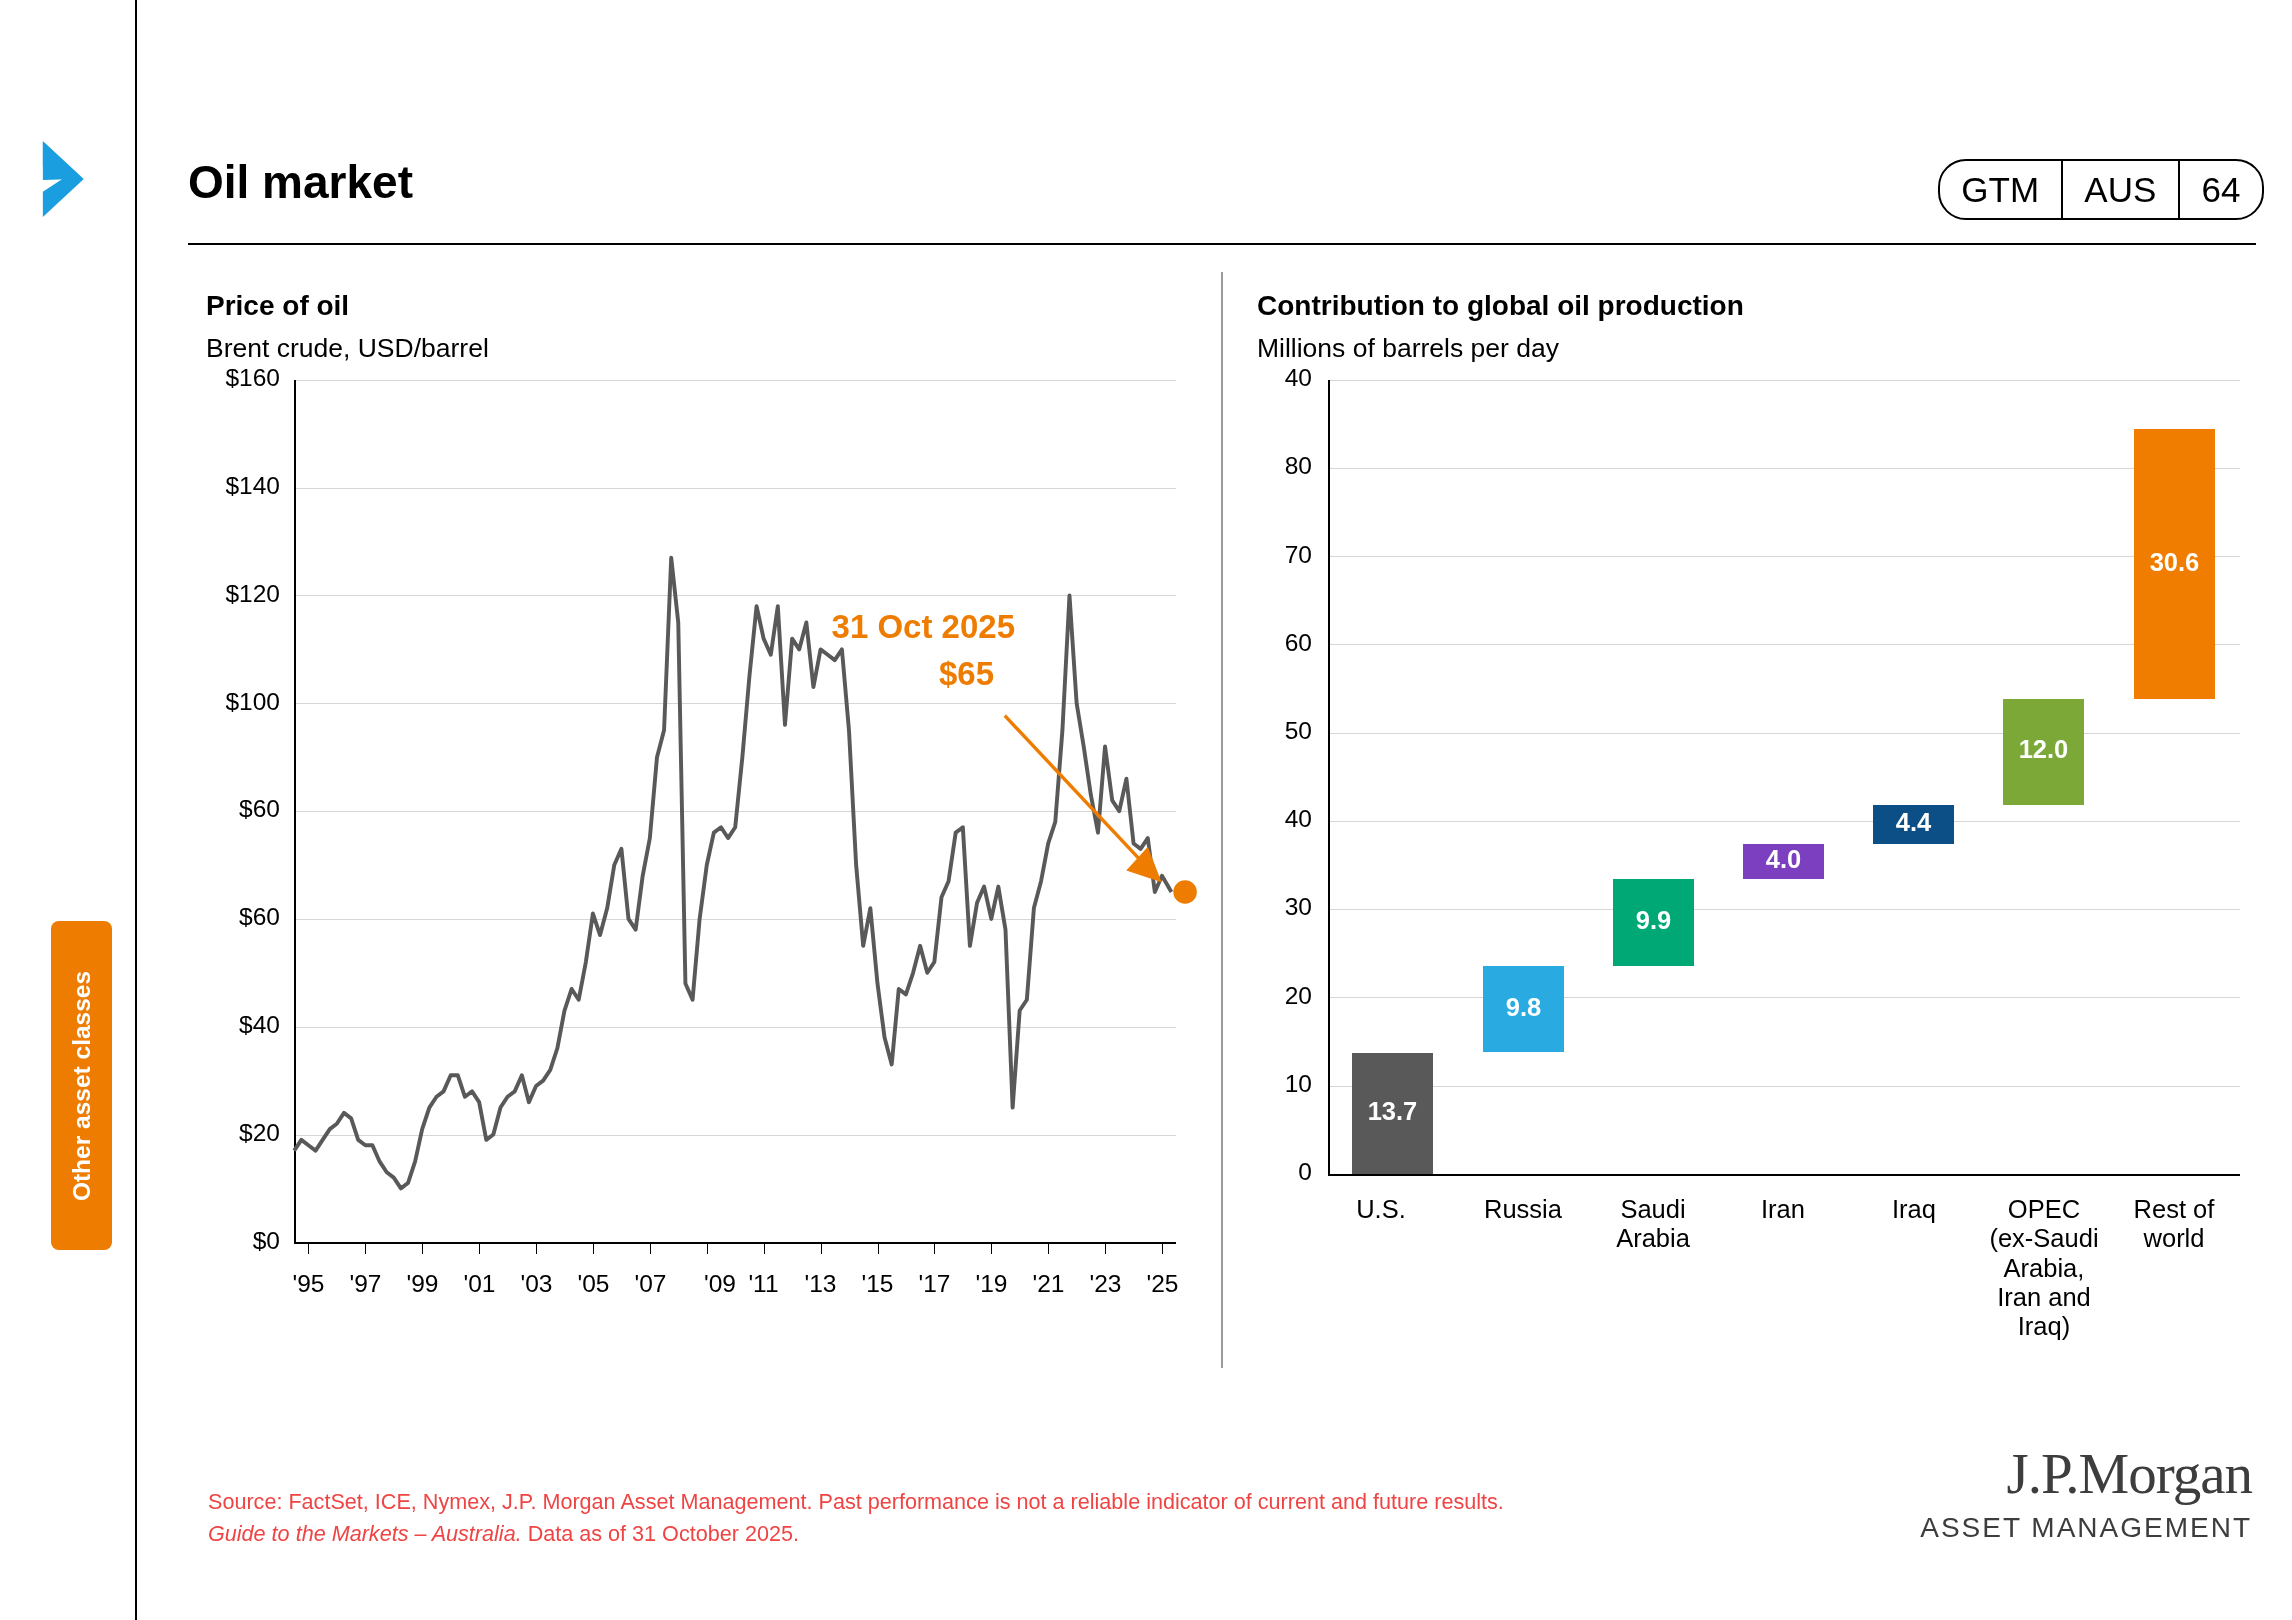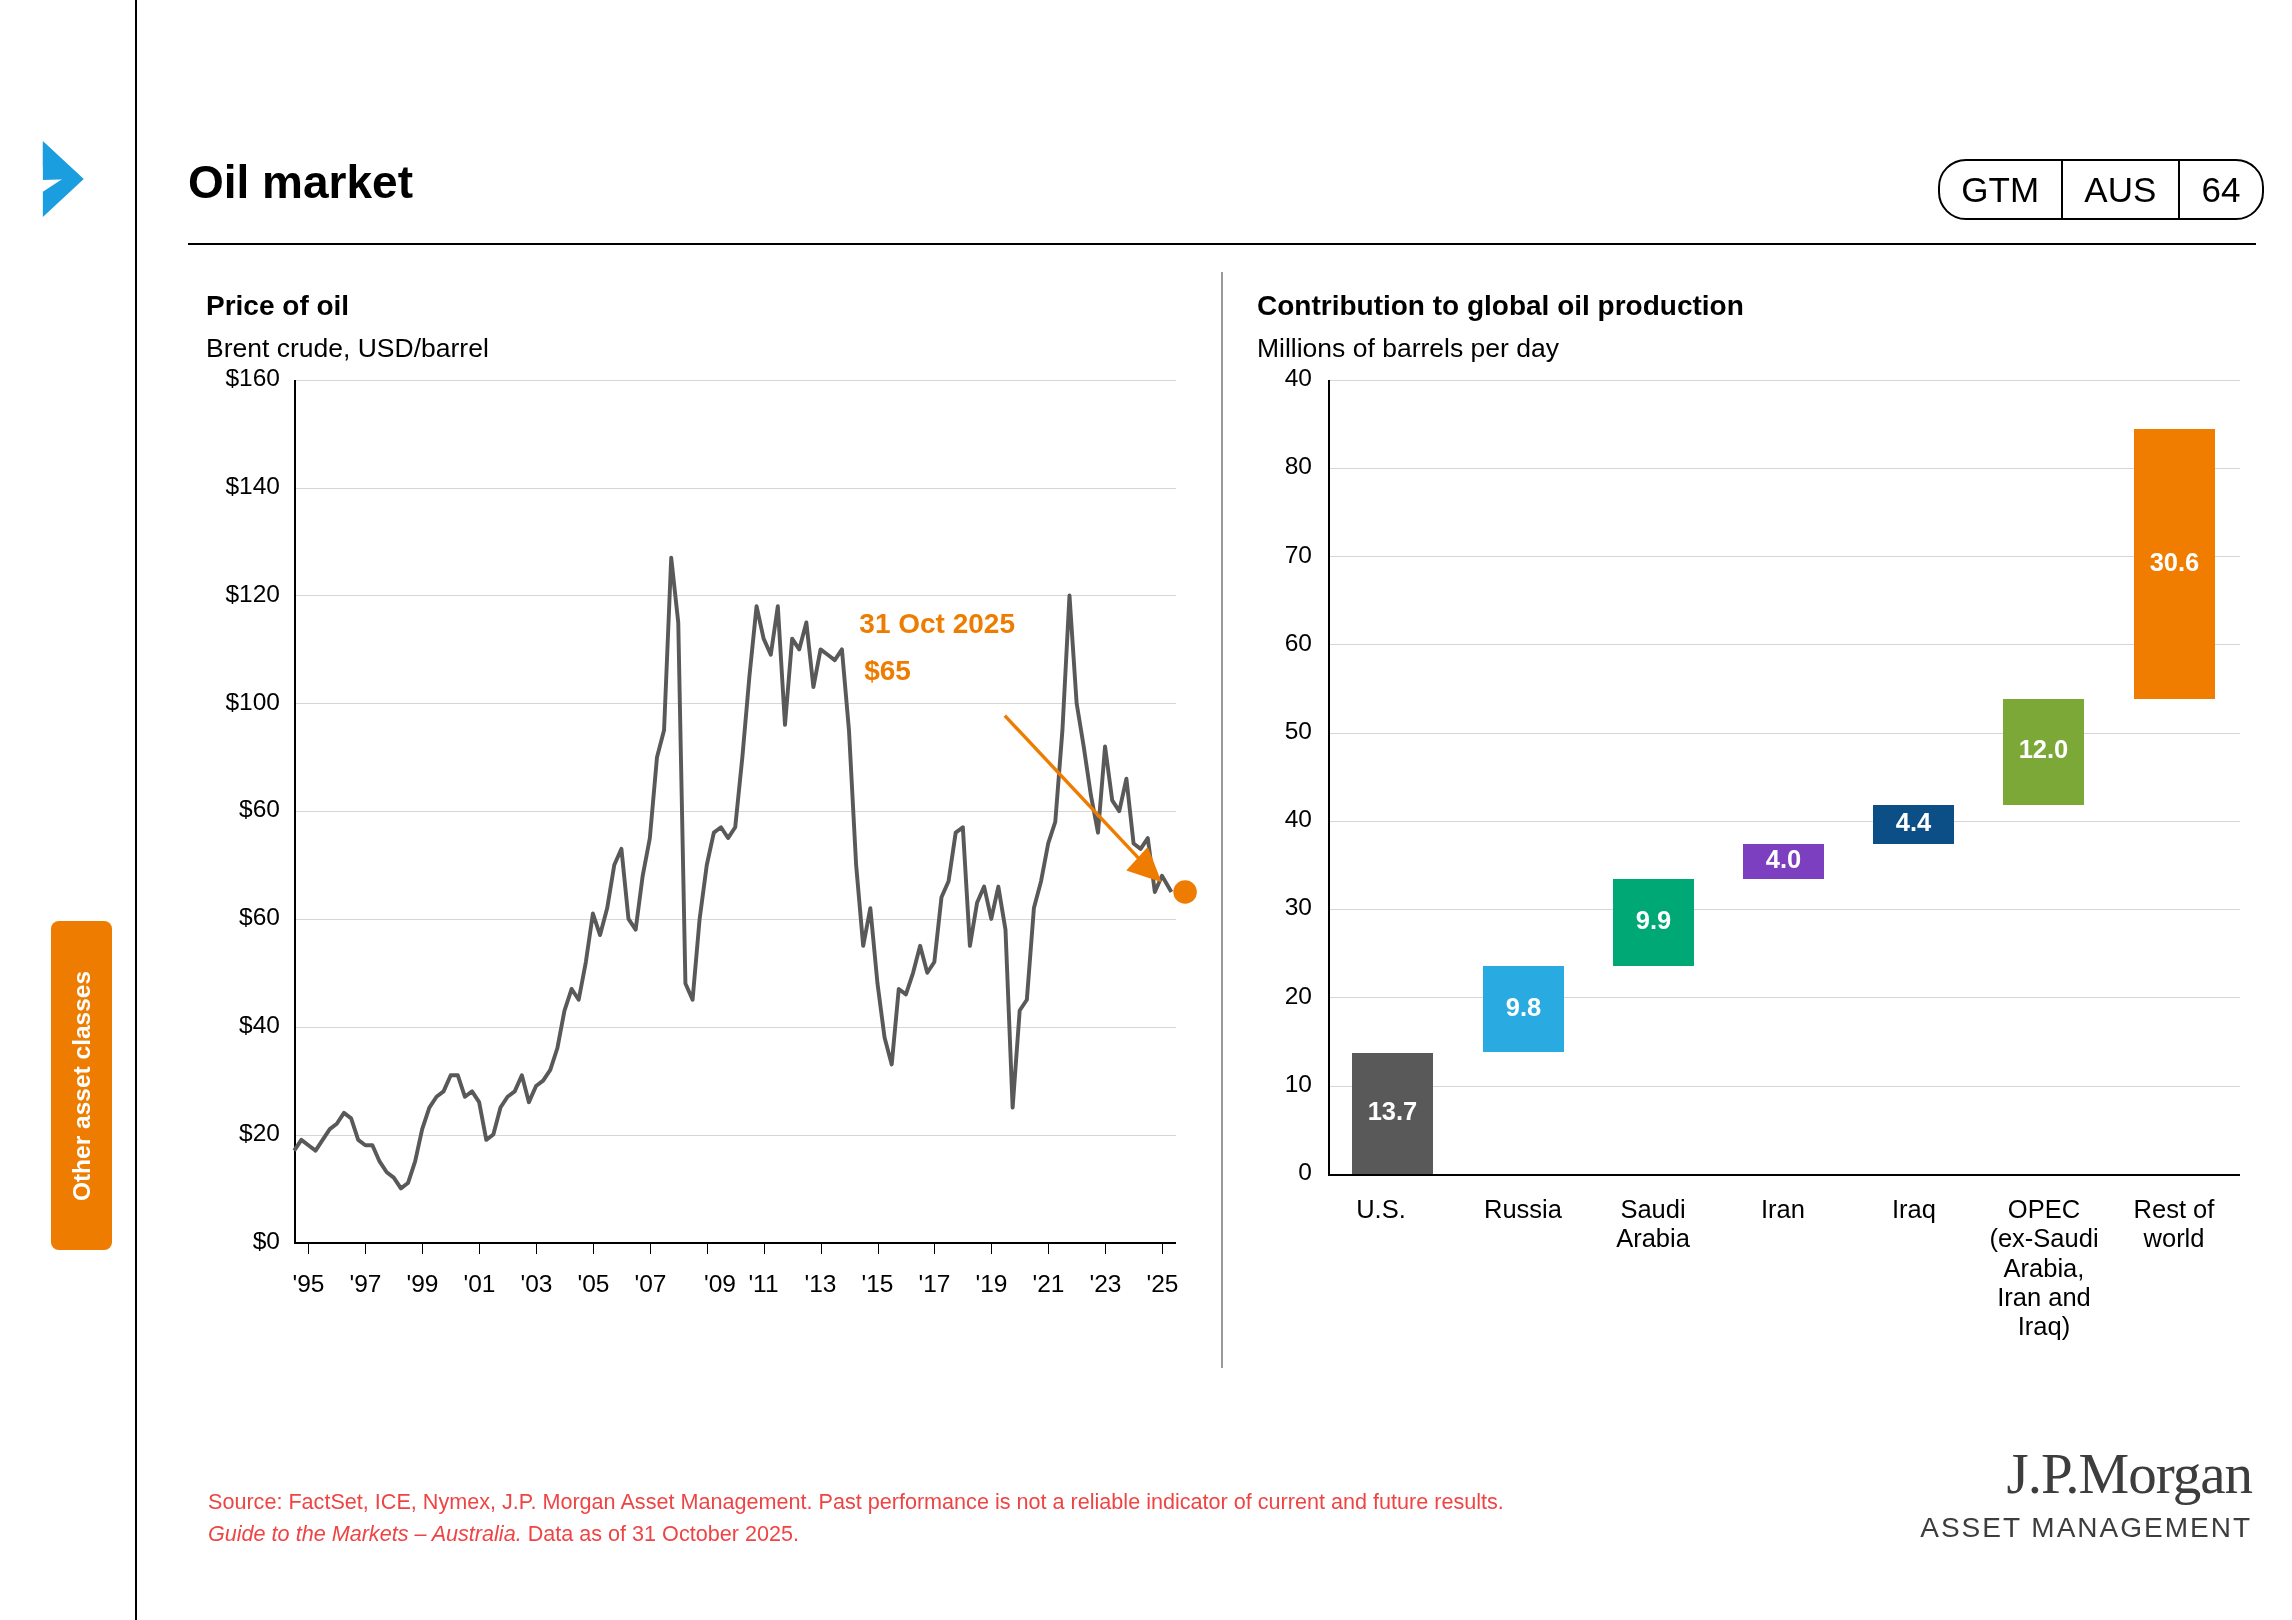--- a/index.html
+++ b/index.html
@@ -141,21 +141,21 @@
     position: absolute;
     font-size: 25.5px;
     color: #000000;
     text-align: center;
     line-height: 1.15;
   }
   .annot {
     position: absolute;
     color: #EE7C00;
     font-weight: bold;
-    font-size: 28px;
+    font-size: 33px;
     text-align: right;
   }
   
   .source {
     position: absolute;
     left: 208px; bottom: 71px;
     font-size: 21.6px;
     line-height: 1.45;
     color: #ef4444;
     width: 1470px;
@@ -268,21 +268,21 @@
       <div class="axis-label" style="left: 870px; top: 900px; width: 59px; text-align: center;">'23</div>
       <div class="tick" style="left: 956px; top: 874px; height: 9.8px; background: rgb(0, 0, 0);"></div>
       <div class="axis-label" style="left: 927px; top: 900px; width: 59px; text-align: center;">'25</div>
       <svg width="1029" height="941" style="position: absolute; left: 0px; top: 0px;" viewBox="0 0 1050 960">
         <polyline points="90.0,796.5 97.3,785.5 104.5,791.0 111.8,796.5 119.0,785.5 126.3,774.5 133.5,769.0 140.8,758.0 148.1,763.5 155.3,785.5 162.6,791.0 169.8,791.0 177.1,807.5 184.4,818.5 191.6,824.0 198.9,835.0 206.1,829.5 213.4,807.5 220.6,774.5 227.9,752.5 235.2,741.5 242.4,736.0 249.7,719.5 256.9,719.5 264.2,741.5 271.5,736.0 278.7,747.0 286.0,785.5 293.2,780.0 300.5,752.5 307.7,741.5 315.0,736.0 322.3,719.5 329.5,747.0 336.8,730.5 344.0,725.0 351.3,714.0 358.5,692.0 365.8,653.5 373.1,631.5 380.3,642.5 387.6,604.0 394.8,554.5 402.1,576.5 409.4,549.0 416.6,505.0 423.9,488.5 431.1,560.0 438.4,571.0 445.6,516.0 452.9,477.5 460.2,395.0 467.4,367.5 474.7,191.5 481.9,257.5 489.2,626.0 496.5,642.5 503.7,560.0 511.0,505.0 518.2,472.0 525.5,466.5 532.7,477.5 540.0,466.5 547.3,395.0 554.5,312.5 561.8,241.0 569.0,274.0 576.3,290.5 583.5,241.0 590.8,362.0 598.1,274.0 605.3,285.0 612.6,257.5 619.8,323.5 627.1,285.0 634.4,290.5 641.6,296.0 648.9,285.0 656.1,367.5 663.4,505.0 670.6,587.5 677.9,549.0 685.2,626.0 692.4,681.0 699.7,708.5 706.9,631.5 714.2,637.0 721.5,615.0 728.7,587.5 736.0,615.0 743.2,604.0 750.5,538.0 757.7,521.5 765.0,472.0 772.3,466.5 779.5,587.5 786.8,543.5 794.0,527.0 801.3,560.0 808.5,527.0 815.8,571.0 823.1,752.5 830.3,653.5 837.6,642.5 844.8,549.0 852.1,521.5 859.4,483.0 866.6,461.0 873.9,367.5 881.1,230.0 888.4,340.0 895.6,384.0 902.9,433.5 910.2,472.0 917.4,384.0 924.7,439.0 931.9,450.0 939.2,417.0 946.5,483.0 953.7,488.5 961.0,477.5 968.2,532.5 975.5,516.0 985.1,532.5" fill="none" stroke="#595959" stroke-width="4" stroke-linejoin="round"></polyline>
         <circle cx="999.0645161290302" cy="532.5" r="12" fill="#EE7C00"></circle>
         <path d="M 815.0645161290302 352.5 L 967.0645161290302 514.5" stroke="#EE7C00" stroke-width="3.5" fill="none"></path>
         <polygon points="975.0645161290302,522.5 939.0645161290302,510.5 961.0645161290302,486.5" fill="#EE7C00"></polygon>
       </svg>
       <div class="annot" style="left: 554px; top: 238px; width: 255px;">31 Oct 2025</div>
-      <div class="annot" style="left: 554px; top: 285px; width: 255px; text-align: center;">$65</div>
+      <div class="annot" style="left: 533px; top: 285px; width: 255px;">$65</div>
     </div>
 
   <div class="chart-title" style="left:1257px; top:290px;">Contribution to global oil production</div>
   <div class="chart-sub" style="left:1257px; top:333px;">Millions of barrels per day</div>
 
   <div class="plot" id="right-plot" style="left:1257px; top:370px; width:1000px; height:1000px;">
       <div class="gridline" style="left: 71px; top: 804px; width: 912px; background: rgb(0, 0, 0); height: 2px;"></div>
       <div class="axis-label" style="left: 0px; top: 788px; width: 55px; text-align: right;">0</div>
       <div class="gridline" style="left: 71px; top: 716px; width: 912px;"></div>
       <div class="axis-label" style="left: 0px; top: 700px; width: 55px; text-align: right;">10</div>

